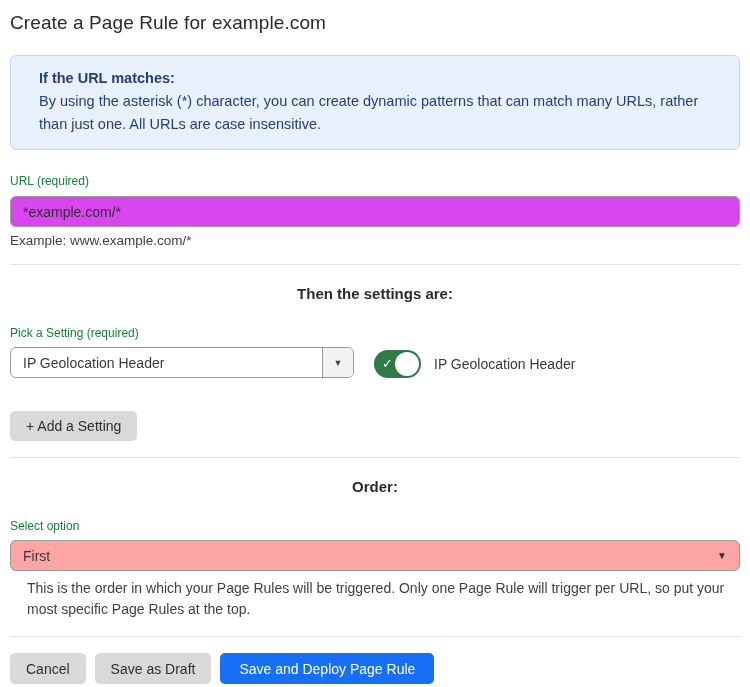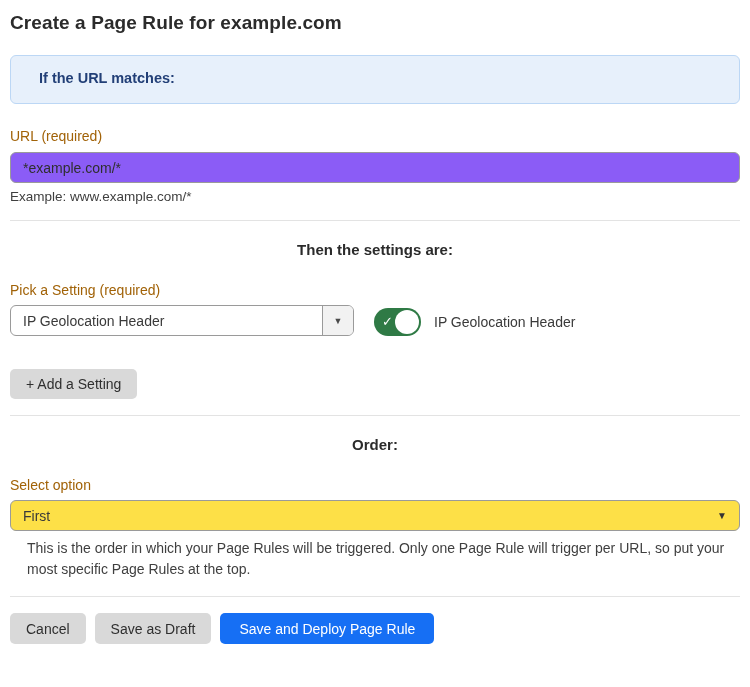--- a/index.html
+++ b/index.html
@@ -7,21 +7,21 @@
     width: 750px; height: 687px;
     background: #ffffff;
     font-family: "Liberation Sans", "DejaVu Sans", sans-serif;
     color: #2f2f2f;
     overflow: hidden;
   }
   .container { padding: 12px 10px 0 10px; }
 
   h1.page-title {
     font-size: 19px;
-    font-weight: bold;
+    font-weight: normal;
     color: #2b2b2b;
     letter-spacing: .1px;
   }
 
   .info-box {
     margin-top: 21px;
     background: #e7f0fb;
     border: 1px solid #bcd7f5;
     border-radius: 6px;
     padding: 11px 16px 13px 28px;
@@ -31,35 +31,35 @@
   }
   .info-box .info-heading { font-weight: bold; }
   .info-box a.info-link {
     color: #2563c4;
     text-decoration: underline;
     cursor: pointer;
   }
 
   .field-label {
     margin-top: 24px;
-    font-size: 14px;
-    color: #a16207;
+    font-size: 12px;
+    color: #15803d;
   }
 
   .text-input {
     margin-top: 8px;
     width: 100%;
     height: 31px;
     border: 1px solid #9a9a9a;
     border-radius: 6px;
     padding: 0 12px;
     font-size: 14px;
     color: #2f2f2f;
     font-family: inherit;
-    background: #8b5cf6;
+    background: #d946ef;
     outline: none;
   }
 
   .helper-text {
     margin-top: 6px;
     font-size: 13.5px;
     color: #3f3f3f;
   }
 
   hr.divider {
@@ -172,21 +172,21 @@
     width: 100%;
     height: 31px;
     border: 1px solid #9a9a9a;
     border-radius: 6px;
     display: flex;
     align-items: center;
     justify-content: space-between;
     padding: 0 12px;
     font-size: 14px;
     color: #3a3a3a;
-    background: #fde047;
+    background: #fca5a5;
     cursor: pointer;
   }
   .order-select .select-arrow {
     color: #333333;
     font-size: 10px;
   }
 
   .order-helper {
     margin-top: 7px;
     font-size: 14px;
@@ -223,20 +223,21 @@
 </style>
 </head>
 <body>
 
 <div class="container">
 
   <h1 class="page-title">Create a Page Rule for example.com</h1>
 
   <div class="info-box">
     <div class="info-heading">If the URL matches:</div>
+    <div class="info-body">By using the asterisk (*) character, you can create dynamic patterns that can match many URLs, rather than just one. All URLs are case insensitive.</div>
   </div>
 
   <div class="field-label">URL (required)</div>
   <input class="text-input" type="text" value="*example.com/*" style="">
   <div class="helper-text">Example: www.example.com/*</div>
 
   <hr class="divider">
 
   <div class="section-heading">Then the settings are:</div>
 

